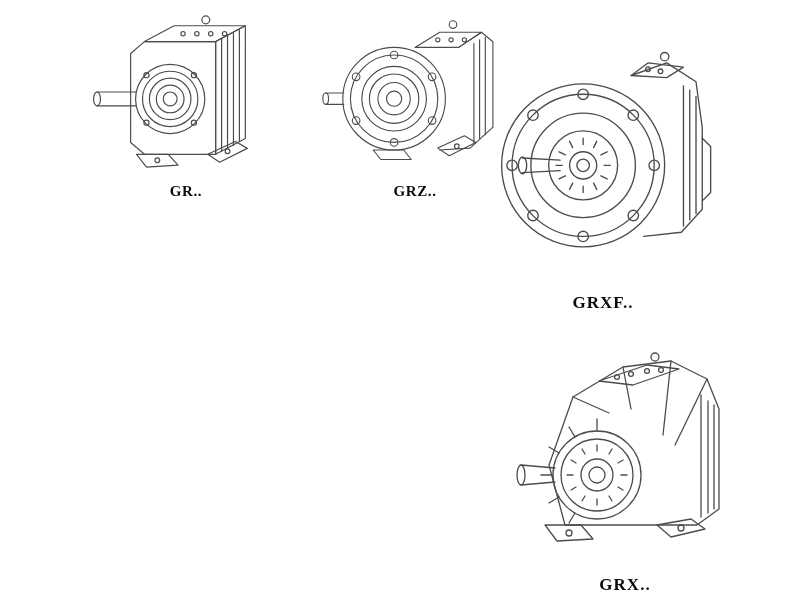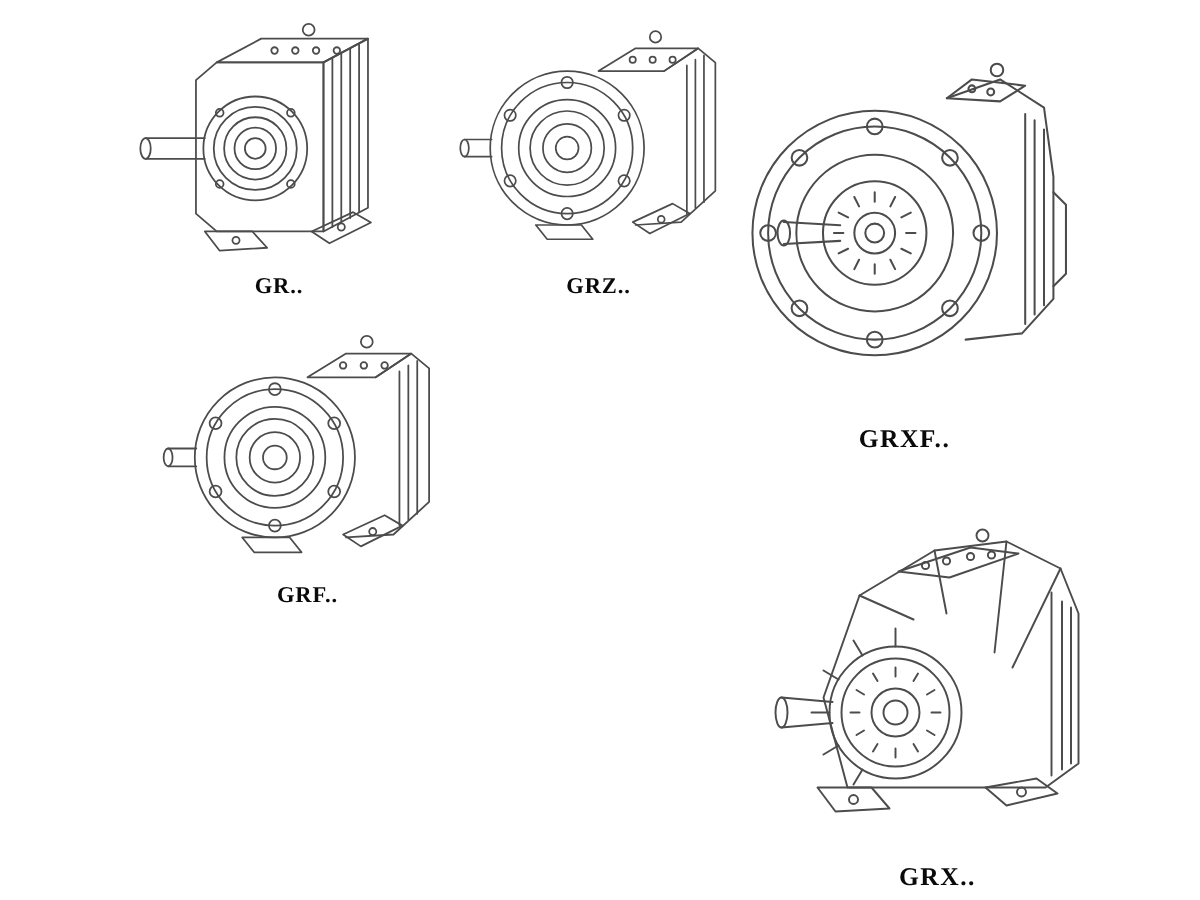--- a/index.html
+++ b/index.html
@@ -183,40 +183,34 @@
 
 <div class="canvas">
 
   <figure class="cell" style="left:86px;top:6px;width:200px;height:196px">
     <svg class="art solid" viewBox="0 0 200 176" preserveAspectRatio="xMidYMid meet">
         <use href="#gb-foot"></use>
       </svg>
     <figcaption class="cap">GR..</figcaption>
   </figure>
 
-  <figure class="cell" style="left:304px;top:6px;width:190px;height:196px">
+  <figure class="cell" style="left:320px;top:6px;width:190px;height:196px">
     <svg class="art solid" viewBox="0 0 200 176" preserveAspectRatio="xMidYMid meet">
         <use href="#gb-flange"></use>
       </svg>
     <figcaption class="cap">GRZ..</figcaption>
   </figure>
 
-  <figure class="cell" style="left:487px;top:12px;width:232px;height:292px">
+  <figure class="cell" style="left:487px;top:22px;width:232px;height:292px">
     <svg class="art solid" viewBox="0 0 222 236" preserveAspectRatio="xMidYMid meet">
         <use href="#gb-bigflange"></use>
       </svg>
     <figcaption class="cap cap-lg">GRXF..</figcaption>
   </figure>
 
-  <figure class="cell" style="left:100px;top:212px;width:210px;height:196px">
-    <svg class="art solid" viewBox="0 0 200 176" preserveAspectRatio="xMidYMid meet">
-        <use href="#gb-flange"></use>
-      </svg>
-    <figcaption class="cap">GRF..</figcaption>
-  </figure>
 
 
 
 
   <figure class="cell" style="left:505px;top:300px;width:240px;height:296px">
     <svg class="art solid" viewBox="0 0 240 240" preserveAspectRatio="xMidYMid meet">
         <use href="#gb-grx"></use>
       </svg>
     <figcaption class="cap cap-lg">GRX..</figcaption>
   </figure>

